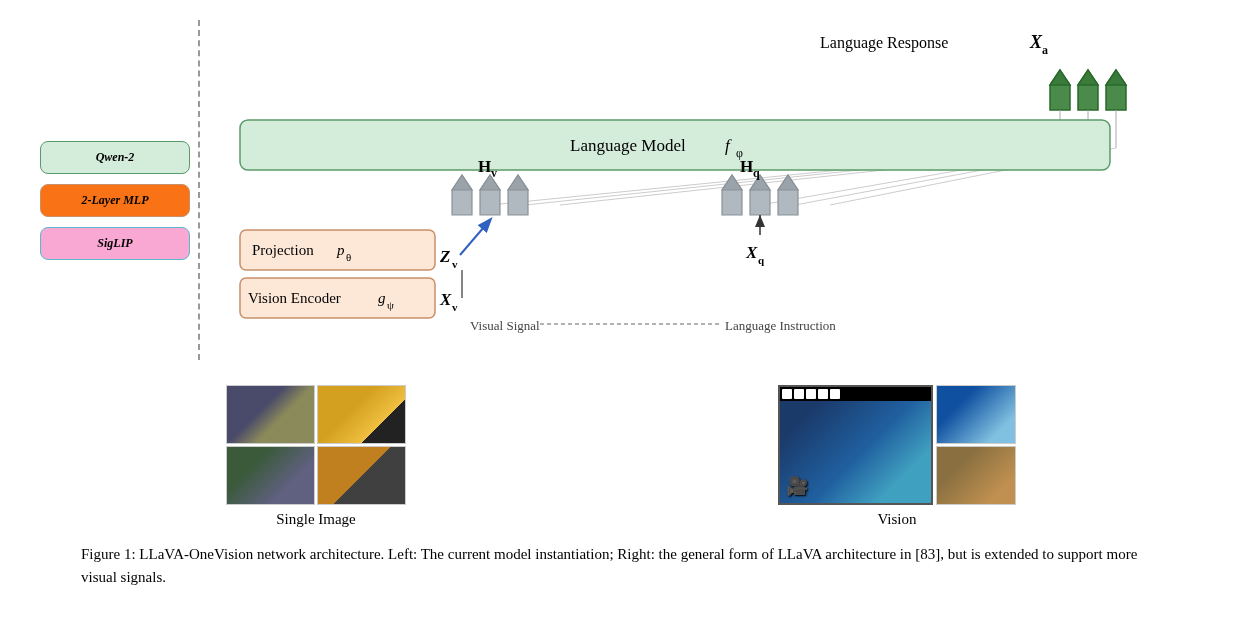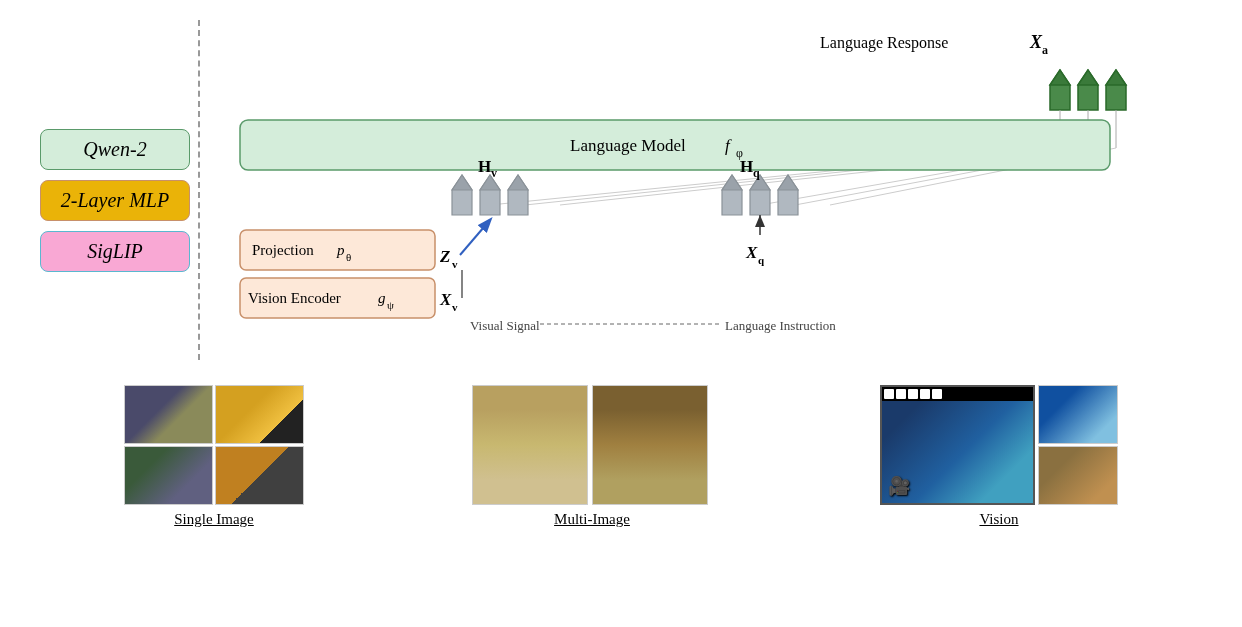--- a/index.html
+++ b/index.html
@@ -44,32 +44,33 @@
       right: 0;
       top: 0;
       bottom: 0;
       border-right: 2px dashed #999;
     }
 
     .box {
       border-radius: 8px;
       padding: 8px 16px;
       text-align: center;
-      font-size: 20px;
+      font-size: 12px;
       font-style: italic;
+      font-weight: bold;
     }
 
     .box-green {
       background: #d4edda;
       border: 1.5px solid #5a9a6a;
       color: #000;
     }
 
     .box-peach {
-      background: #eab308;
+      background: #f97316;
       border: 1.5px solid #c8906a;
       color: #000;
     }
 
     .box-cyan {
       background: #f9a8d4;
       border: 1.5px solid #5ab8d0;
       color: #000;
     }
 
@@ -95,21 +96,20 @@
     .image-group {
       display: flex;
       flex-direction: column;
       align-items: center;
       gap: 6px;
     }
 
     .image-label {
       font-size: 15px;
       text-align: left;
-      text-decoration: underline;
     }
 
     .img-grid-2x2 {
       display: grid;
       grid-template-columns: 1fr 1fr;
       gap: 2px;
       width: 180px;
       height: 120px;
     }
 
@@ -250,27 +250,20 @@
     <div class="image-group">
       <div class="img-grid-2x2">
         <div class="img-cell img-urban-tl"></div>
         <div class="img-cell img-taxi-tr"></div>
         <div class="img-cell img-street-bl"></div>
         <div class="img-cell img-car-br"></div>
       </div>
       <div class="image-label">Single Image</div>
     </div>
 
-    <div class="image-group">
-      <div style="display:flex; gap:4px; width:240px; height:120px;">
-        <div style="width:116px; height:120px; border:1px solid #ccc; background: linear-gradient(180deg, #b8a060 20%, #c8b870 50%, #d0c090 80%);"></div>
-        <div style="width:116px; height:120px; border:1px solid #ccc; background: linear-gradient(180deg, #7a6030 20%, #a08040 50%, #b0a060 80%);"></div>
-      </div>
-      <div class="image-label">Multi-Image</div>
-    </div>
 
     <div class="image-group">
       <div style="display:flex; gap:3px; position:relative;">
 
         <div style="width:155px; height:120px; position:relative; border:2px solid #555; background: linear-gradient(135deg, #1a3a6a 20%, #2060a0 55%, #40a0c0 80%);">
 
           <div style="position:absolute;top:0;left:0;right:0;height:14px;background:#000;display:flex;gap:2px;padding:2px;">
             <div style="width:10px;height:10px;background:#fff;border-radius:1px;"></div>
             <div style="width:10px;height:10px;background:#fff;border-radius:1px;"></div>
             <div style="width:10px;height:10px;background:#fff;border-radius:1px;"></div>
@@ -283,13 +276,16 @@
 
         <div style="display:flex;flex-direction:column;gap:2px;">
           <div style="width:80px;height:59px;border:1px solid #ccc;background:linear-gradient(135deg,#1050a0 30%,#80c0e0 80%);"></div>
           <div style="width:80px;height:59px;border:1px solid #ccc;background:linear-gradient(135deg,#8a7040 30%,#c09050 80%);"></div>
         </div>
       </div>
       <div class="image-label">Vision</div>
     </div>
   </div>
 
+  <div class="caption">
+    <span>Figure 1: LLaVA-OneVision network architecture. Left: The current model instantiation; Right: the general form of LLaVA architecture in [83], but is extended to support more visual signals.</span>
+  </div>
 </div>
 
 </body></html>

